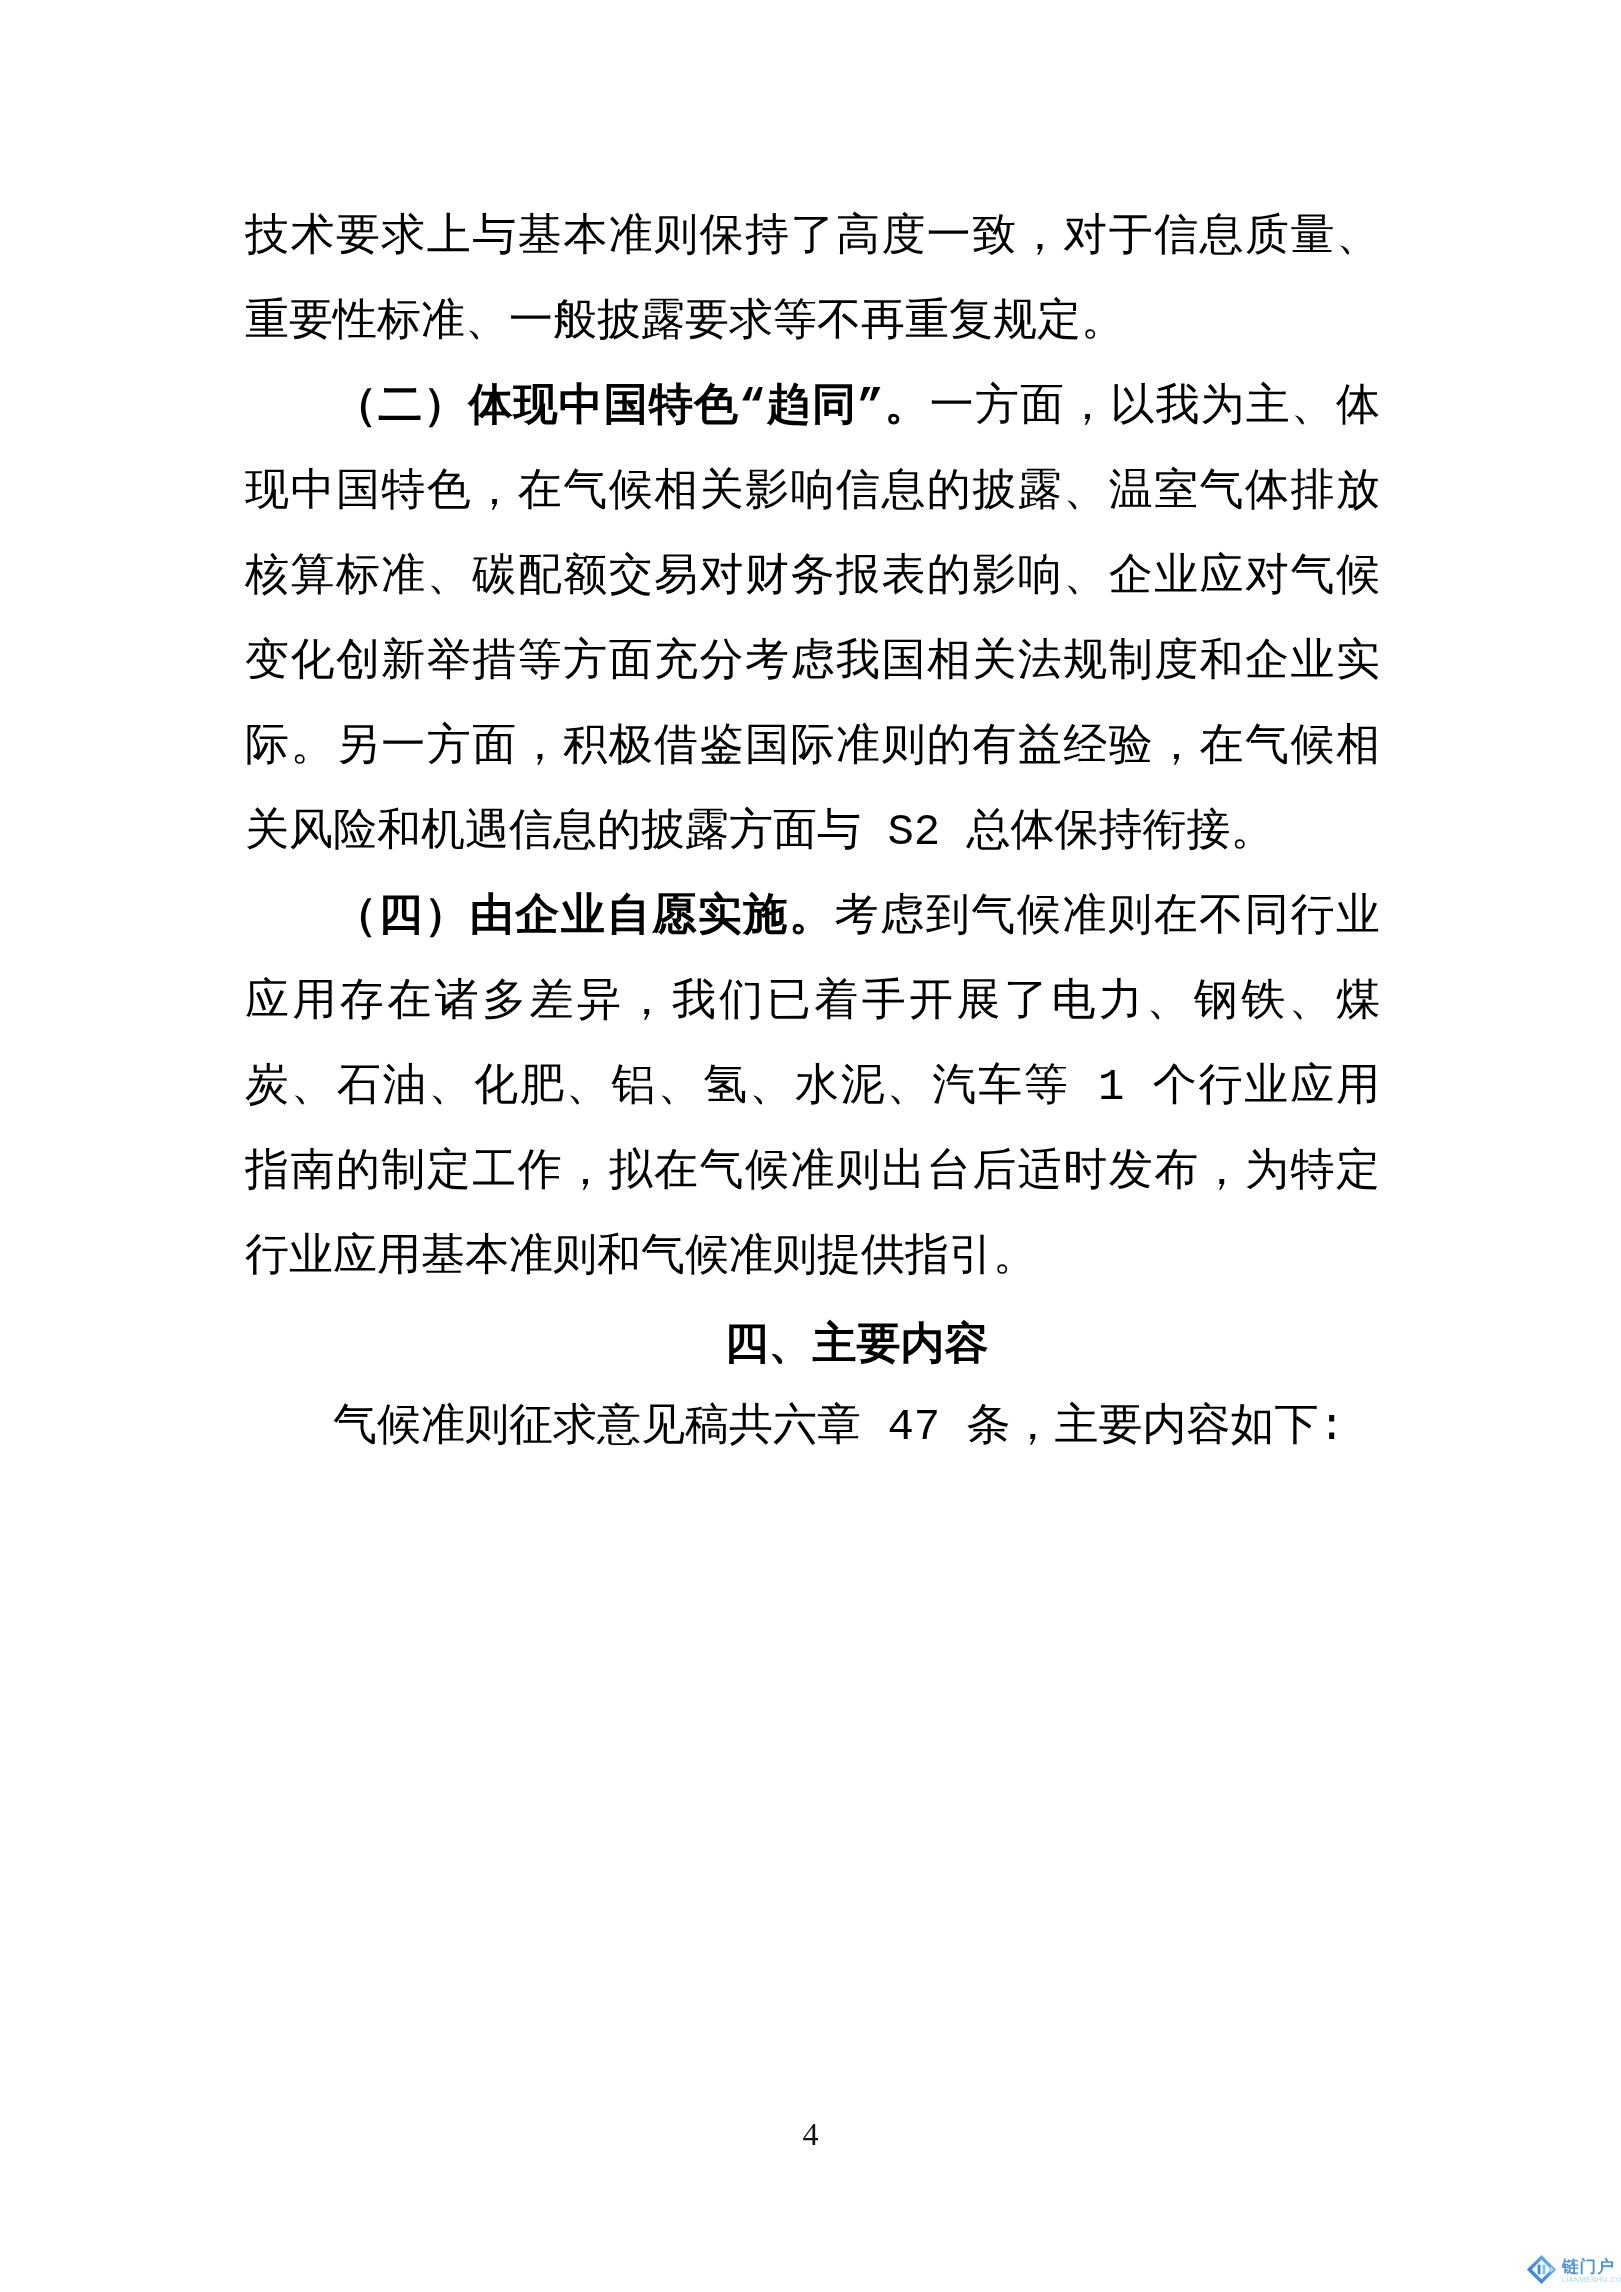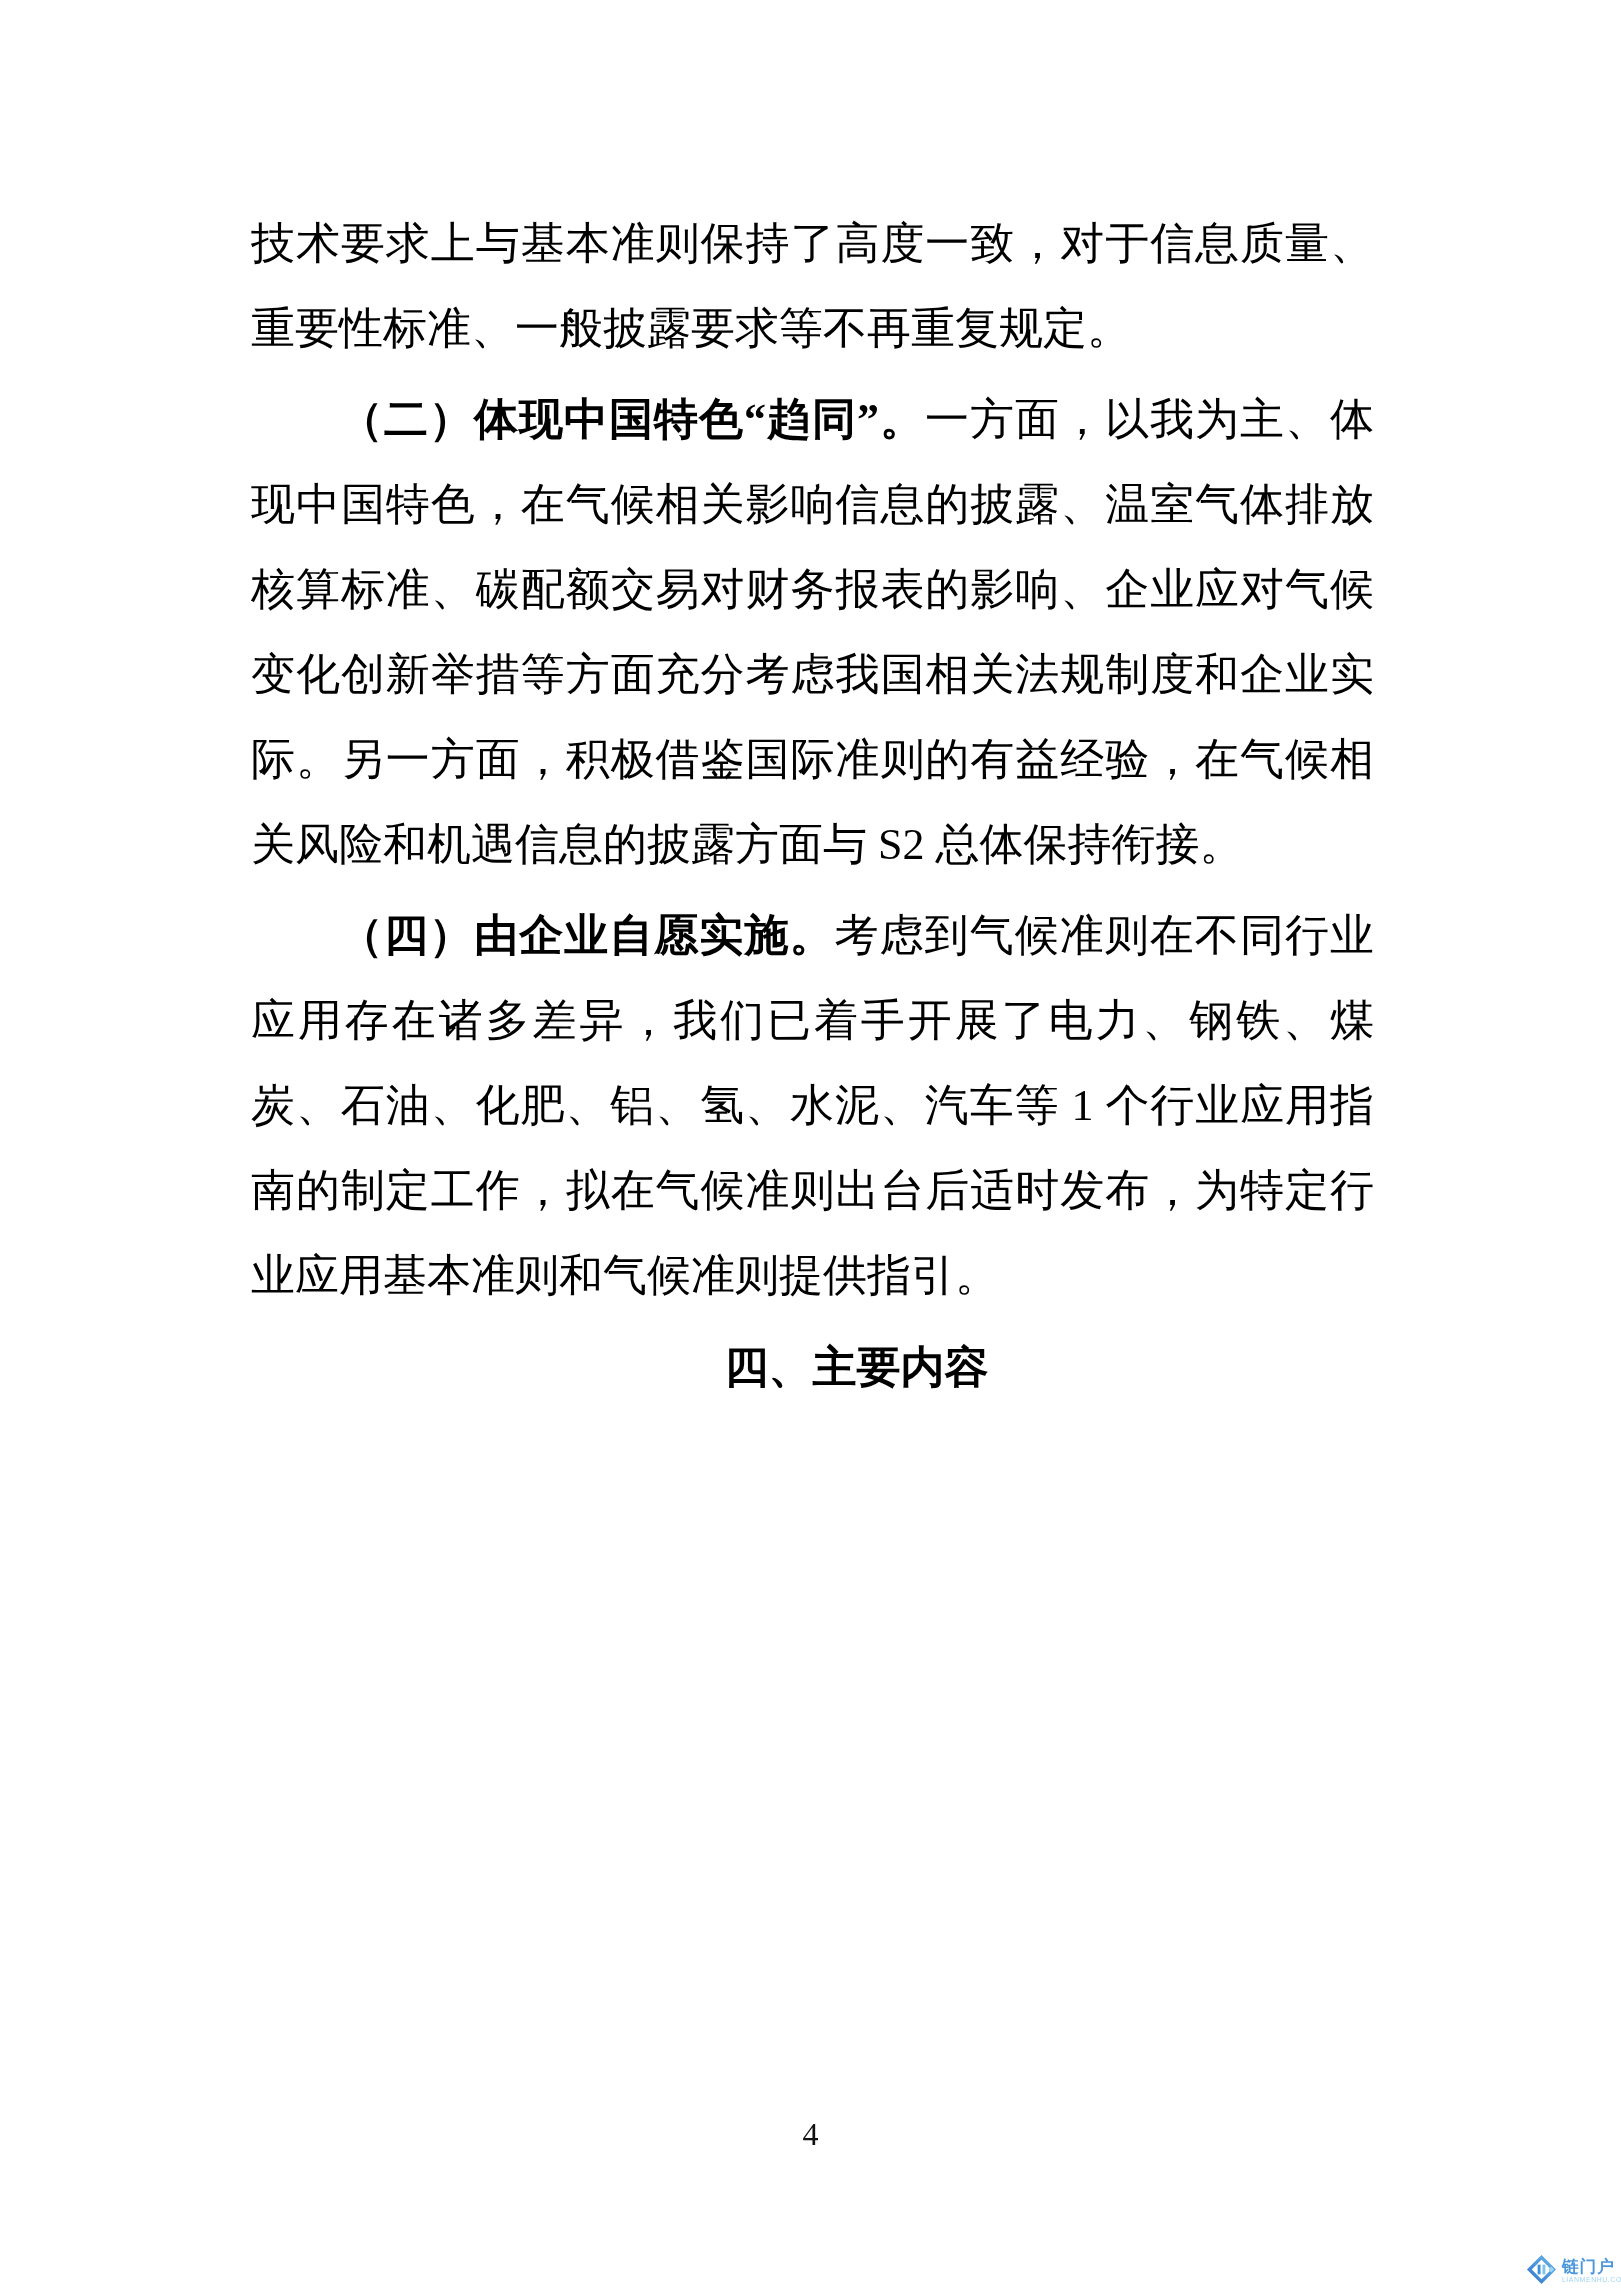--- a/index.html
+++ b/index.html
@@ -20,22 +20,23 @@
     position: absolute;
     left: 245px;
     top: 195px;
     width: 1135px;
     font-size: 44px;
     line-height: 85px;
     text-align: justify;
     text-justify: inter-ideograph;
   }
   .para {
-    margin: 6px;
+    margin: 0;
     text-indent: 2em;
+    font-family: Liberation Mono, monospace;
   }
   .para.no-indent {
     text-indent: 0;
   }
   .lead {
     font-weight: bold;
   }
   .section-heading {
     margin: 0;
     text-indent: 2em;
@@ -93,20 +94,21 @@
 
     <p class="para no-indent"><span>技术要求上与基本准则保持了高度一致，对于信息质量、重要性标准、一般披露要求等不再重复规定。</span></p>
 
     <p class="para"><span class="lead">（二）体现中国特色“趋同”。</span><span>一方面，以我为主、体现中国特色，在气候相关影响信息的披露、温室气体排放核算标准、碳配额交易对财务报表的影响、企业应对气候变化创新举措等方面充分考虑我国相关法规制度和企业实际。另一方面，积极借鉴国际准则的有益经验，在气候相关风险和机遇信息的披露方面与 S2 总体保持衔接。</span></p>
 
 
     <p class="para"><span class="lead">（四）由企业自愿实施。</span><span>考虑到气候准则在不同行业应用存在诸多差异，我们已着手开展了电力、钢铁、煤炭、石油、化肥、铝、氢、水泥、汽车等 1 个行业应用指南的制定工作，拟在气候准则出台后适时发布，为特定行业应用基本准则和气候准则提供指引。</span></p>
 
     <h3 class="section-heading">四、主要内容</h3>
 
+    <p class="para"><span>气候准则征求意见稿共六章 47 条，主要内容如下:</span></p>
 
   </div>
 
   <div class="page-number">4</div>
 
   <div class="footer-logo">
     <span>
       <svg width="33" height="33" viewBox="0 0 34 34">
         <defs>
           <linearGradient id="lg" x1="0" y1="1" x2="1" y2="0">

